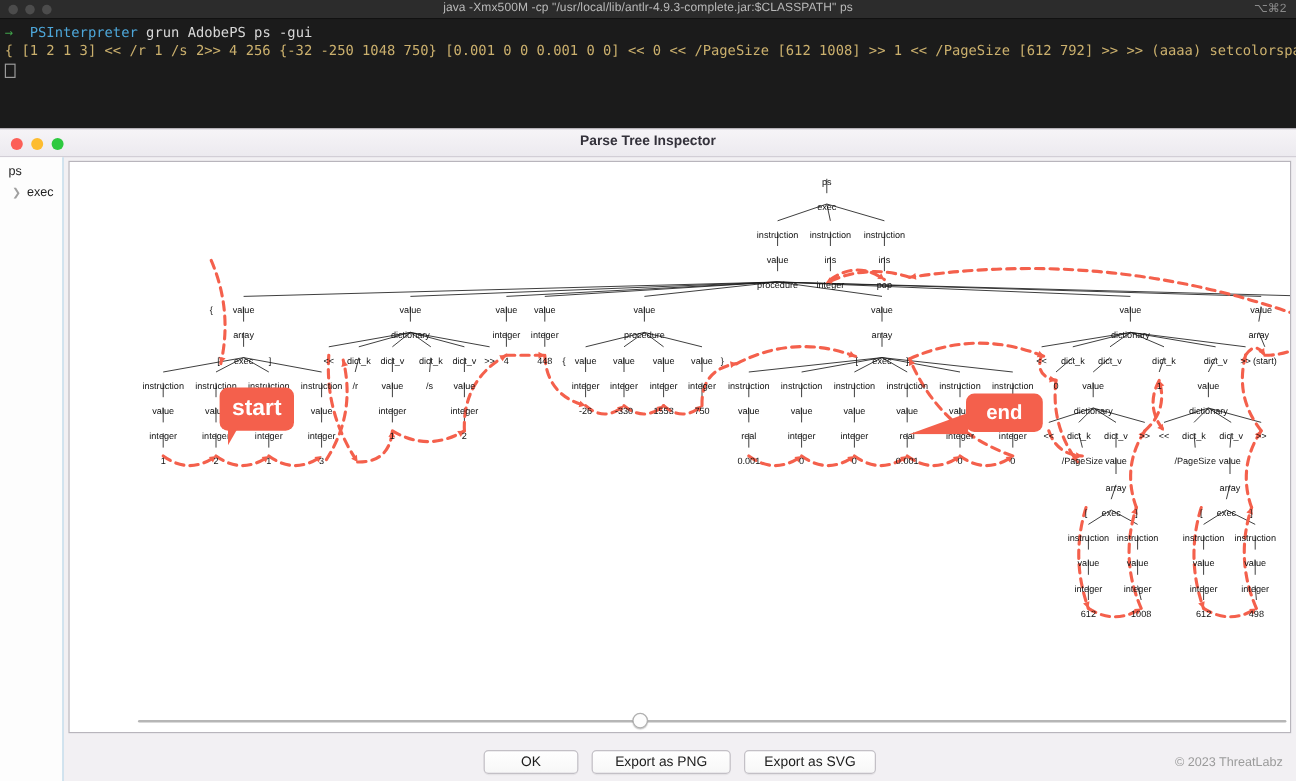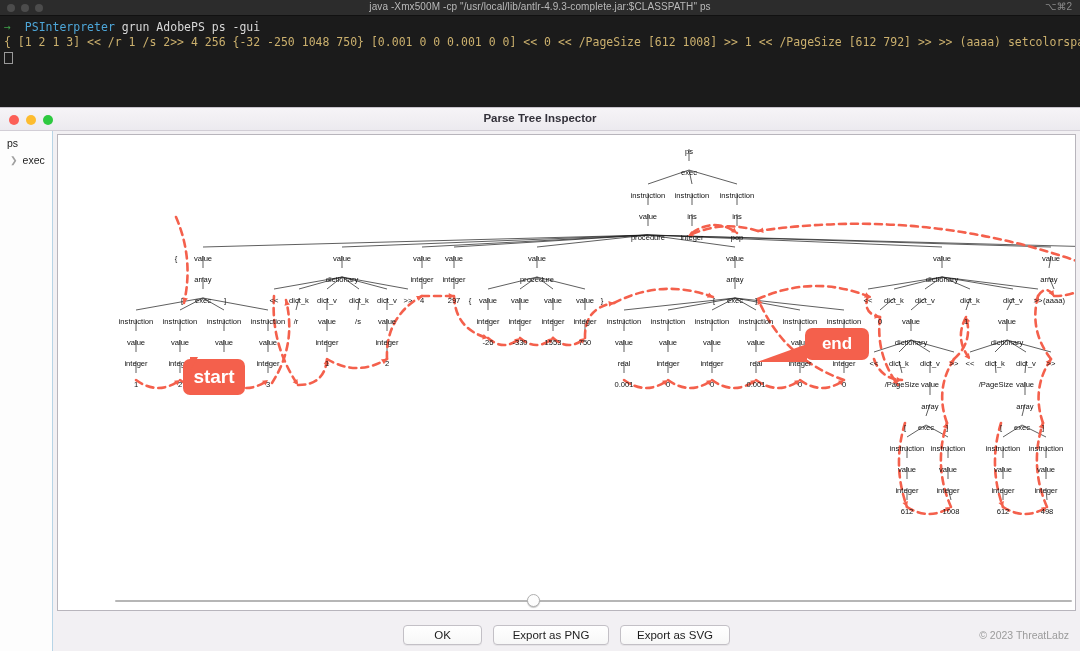--- a/index.html
+++ b/index.html
@@ -162,21 +162,21 @@
   .callout {
     position: absolute;
     background: #f4604c;
     color: #ffffff;
     border-radius: 7px;
     font-weight: bold;
     text-align: center;
     font-family: "Liberation Sans", sans-serif;
     display: flex; align-items: center; justify-content: center;
   }
-  #callout-start { left: 125px; top: 188px; width: 62px; height: 36px; font-size: 19px; margin-top: 36px; }
+  #callout-start { left: 125px; top: 188px; width: 62px; height: 36px; font-size: 19px; }
   #callout-end   { left: 747px; top: 193px; width: 64px; height: 32px; font-size: 17px; }
   .callout-tail { position: absolute; width: 0; height: 0; }
   #tail-start {
     left: 132px; top: 222px;
     border-left: 8px solid #f4604c;
     border-bottom: 14px solid transparent;
   }
   #tail-end {
     left: 699px; top: 209px;
     width: 50px; height: 18px;
@@ -493,37 +493,37 @@
             <div class="nd" style="left: 145px; top: 161px;">exec</div>
             <div class="nd" style="left: 124px; top: 161px;">[</div>
             <div class="nd" style="left: 167px; top: 161px;">]</div>
             <div class="nd" style="left: 216px; top: 161px;">&lt;&lt;</div>
             <div class="nd" style="left: 241px; top: 161px;">dict_k</div>
             <div class="nd" style="left: 269px; top: 161px;">dict_v</div>
             <div class="nd" style="left: 301px; top: 161px;">dict_k</div>
             <div class="nd" style="left: 329px; top: 161px;">dict_v</div>
             <div class="nd" style="left: 350px; top: 161px;">&gt;&gt;</div>
             <div class="nd" style="left: 364px; top: 161px;">4</div>
-            <div class="nd" style="left: 396px; top: 161px;">297</div>
+            <div class="nd" style="left: 396px; top: 161px;">448</div>
             <div class="nd" style="left: 412px; top: 161px;">{</div>
             <div class="nd" style="left: 430px; top: 161px;">value</div>
             <div class="nd" style="left: 462px; top: 161px;">value</div>
             <div class="nd" style="left: 495px; top: 161px;">value</div>
             <div class="nd" style="left: 527px; top: 161px;">value</div>
             <div class="nd" style="left: 544px; top: 161px;">}</div>
             <div class="nd" style="left: 677px; top: 161px;">exec</div>
             <div class="nd" style="left: 656px; top: 161px;">[</div>
             <div class="nd" style="left: 698px; top: 161px;">]</div>
             <div class="nd" style="left: 810px; top: 161px;">&lt;&lt;</div>
             <div class="nd" style="left: 836px; top: 161px;">dict_k</div>
             <div class="nd" style="left: 867px; top: 161px;">dict_v</div>
             <div class="nd" style="left: 912px; top: 161px;">dict_k</div>
             <div class="nd" style="left: 955px; top: 161px;">dict_v</div>
             <div class="nd" style="left: 980px; top: 161px;">&gt;&gt;</div>
-            <div class="nd" style="left: 996px; top: 161px;">(aaaa)</div>
+            <div class="nd" style="left: 996px; top: 161px;">(start)</div>
             <div class="nd" style="left: 78px; top: 182px;">instruction</div>
             <div class="nd" style="left: 122px; top: 182px;">instruction</div>
             <div class="nd" style="left: 166px; top: 182px;">instruction</div>
             <div class="nd" style="left: 210px; top: 182px;">instruction</div>
             <div class="nd" style="left: 238px; top: 182px;">/r</div>
             <div class="nd" style="left: 269px; top: 182px;">value</div>
             <div class="nd" style="left: 300px; top: 182px;">/s</div>
             <div class="nd" style="left: 329px; top: 182px;">value</div>
             <div class="nd" style="left: 430px; top: 182px;">integer</div>
             <div class="nd" style="left: 462px; top: 182px;">integer</div>

